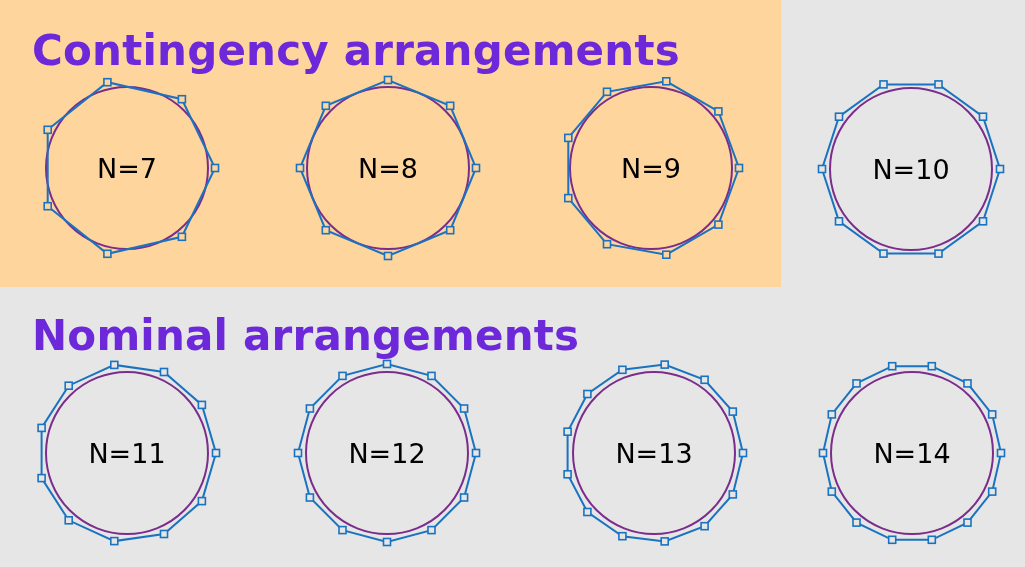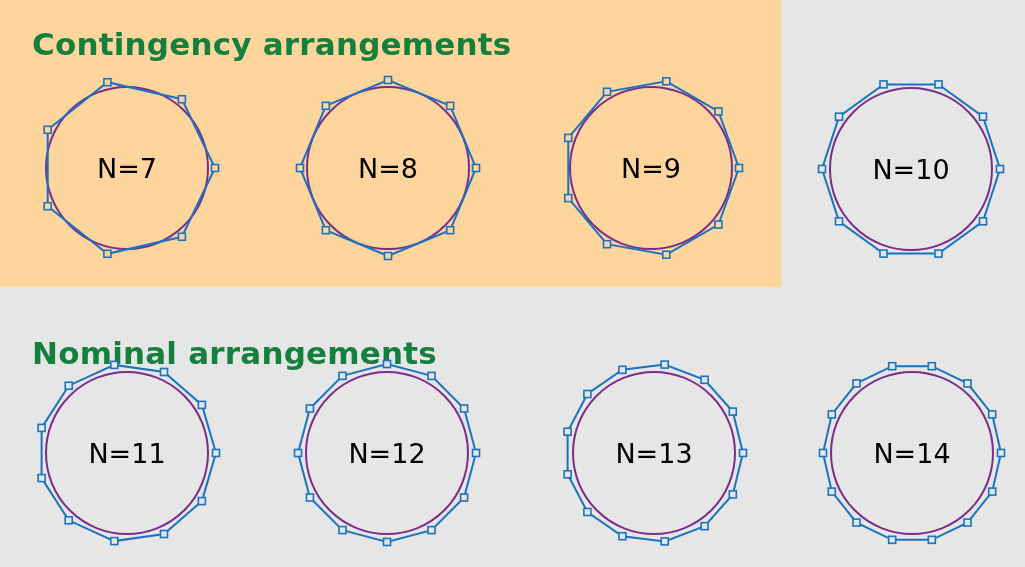--- a/index.html
+++ b/index.html
@@ -1,20 +1,20 @@
 <!DOCTYPE html>
 <html><head>
 <meta charset="utf-8">
 <style>
   html,body{margin:0;padding:0;}
   body{width:1025px;height:567px;background:#e6e6e6;position:relative;overflow:hidden;font-family:"DejaVu Sans","Liberation Sans",sans-serif;}
   #panel{position:absolute;left:0;top:0;width:781px;height:287px;background:#fed59c;}
-  .heading{position:absolute;left:32px;font-weight:bold;font-size:31px;color:#15803d;letter-spacing:0.2px;}
+  .heading{position:absolute;left:32px;font-weight:bold;font-size:42px;color:#6d28d9;letter-spacing:0.2px;}
   #h1{top:26px;}
-  #h2{top:311px;margin-top:24px;}
+  #h2{top:311px;}
   svg{position:absolute;left:0;top:0;}
   .lbl{font-family:"DejaVu Sans","Liberation Sans",sans-serif;font-size:27px;font-weight:normal;fill:#000;}
 </style>
 </head>
 <body>
 
 <div id="panel"></div>
 <div id="h1" class="heading">Contingency arrangements</div>
 <div id="h2" class="heading">Nominal arrangements</div>
 

